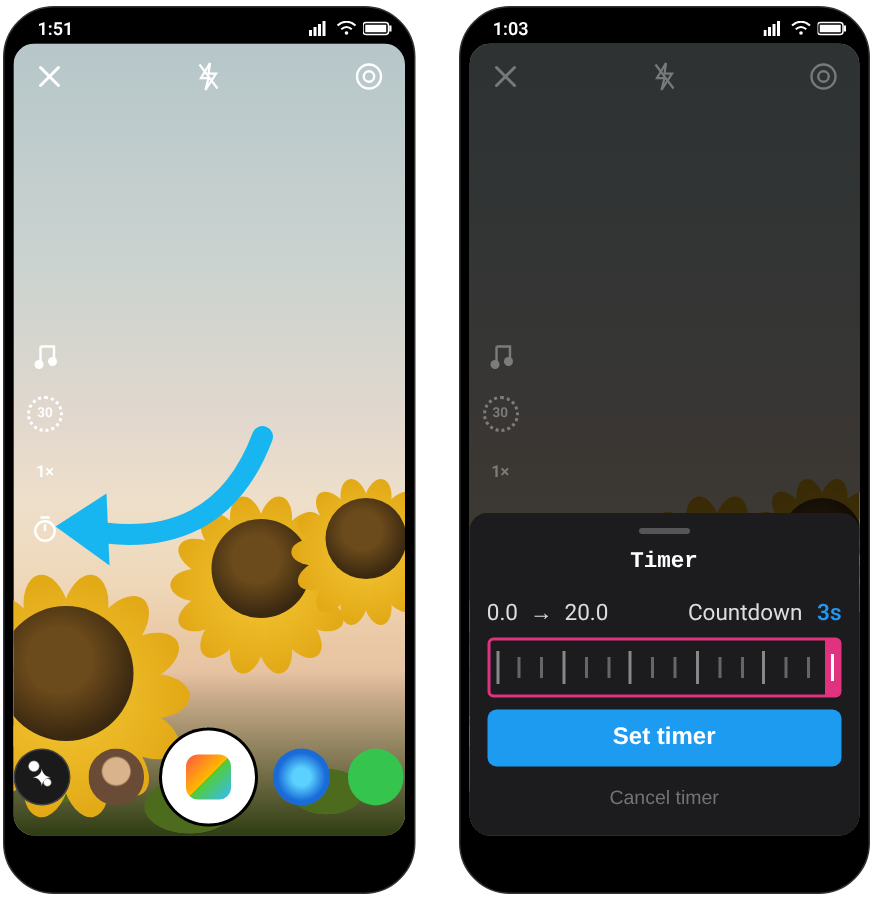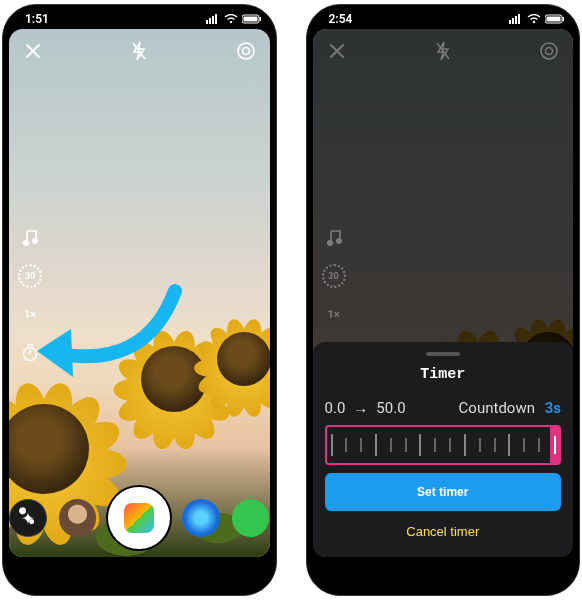--- a/index.html
+++ b/index.html
@@ -53,22 +53,22 @@
   .sheet h2{font-size:15px;font-weight:600;text-align:center;margin-bottom:16px;font-family:Liberation Mono, monospace;}
   .range-row{display:flex;justify-content:space-between;font-size:15px;color:#ddd;margin-bottom:8px;align-items:center;}
   .range-row .left{display:flex;gap:8px;align-items:center;}
   .countdown-val{color:#2196f3;font-weight:600;margin-left:6px;}
   .slider{position:relative;height:40px;border:2px solid #e0327f;border-radius:4px;background:#1c1c1e;margin-bottom:8px;display:flex;align-items:center;justify-content:space-between;padding:0 4px;}
   .slider .tick{width:2px;background:#666;height:14px;}
   .slider .tick.major{height:22px;background:#888;}
   .slider .endcap{position:absolute;right:-1px;top:-1px;bottom:-1px;width:10px;background:#e0327f;border-radius:0 3px 3px 0;display:flex;align-items:center;justify-content:center;}
   .slider .endcap::after{content:"";width:2px;height:18px;background:#fff;}
   .hint{font-size:9.5px;color:#9a9a9a;text-align:center;line-height:1.35;margin-bottom:12px;}
-  .set-btn{display:block;width:100%;background:#1d9bf0;color:#fff;border:none;border-radius:6px;height:38px;font-size:12px;font-weight:600;margin-bottom:8px;}
-  .cancel-btn{display:block;width:100%;background:transparent;border:none;color:#fde047;font-size:13px;font-weight:500;height:24px;}
+  .set-btn{display:block;width:100%;background:#1d9bf0;color:#fff;border:none;border-radius:6px;height:38px;font-size:16px;font-weight:600;margin-bottom:8px;}
+  .cancel-btn{display:block;width:100%;background:transparent;border:none;color:#737373;font-size:13px;font-weight:500;height:24px;}
   .dim-icon{opacity:0.35;}
 </style>
 </head>
 <body>
 
 <div class="canvas">
 
   <div class="phone">
     <div class="status">
       <span>1:51</span>
@@ -214,21 +214,21 @@
       <svg class="arrow-overlay" width="170" height="120" viewBox="0 0 170 120">
         <path d="M150 10 Q120 90 30 72" stroke="#17b6f0" stroke-width="14" fill="none" stroke-linecap="round"></path>
         <path d="M12 70 L46 48 L48 96 Z" fill="#17b6f0"></path>
       </svg>
     </div>
 
   </div>
 
   <div class="phone">
     <div class="status">
-      <span>2:54</span>
+      <span>1:03</span>
       <span class="right">
         <svg width="14" height="10" viewBox="0 0 14 10">
             <rect x="0" y="6" width="2" height="4" fill="#fff"></rect>
             <rect x="3" y="4" width="2" height="6" fill="#fff"></rect>
             <rect x="6" y="2" width="2" height="8" fill="#fff"></rect>
             <rect x="9" y="0" width="2" height="10" fill="#fff"></rect>
           </svg>
         <svg width="14" height="10" viewBox="0 0 14 10">
             <path d="M1 3 Q7 -2 13 3" stroke="#fff" stroke-width="1.4" fill="none"></path>
             <path d="M3.5 5.5 Q7 2.5 10.5 5.5" stroke="#fff" stroke-width="1.4" fill="none"></path>
@@ -350,21 +350,21 @@
           </div>
       </div>
 
       <div class="sheet">
         <div class="handle"></div>
         <h2>Timer</h2>
         <div class="range-row">
           <span class="left">
             <span>0.0</span>
             <span>→</span>
-            <span>50.0</span>
+            <span>20.0</span>
           </span>
           <span>
             <span>Countdown</span>
             <span class="countdown-val">3s</span>
           </span>
         </div>
         <div class="slider">
           <div class="tick major"></div>
             <div class="tick"></div>
             <div class="tick"></div>

